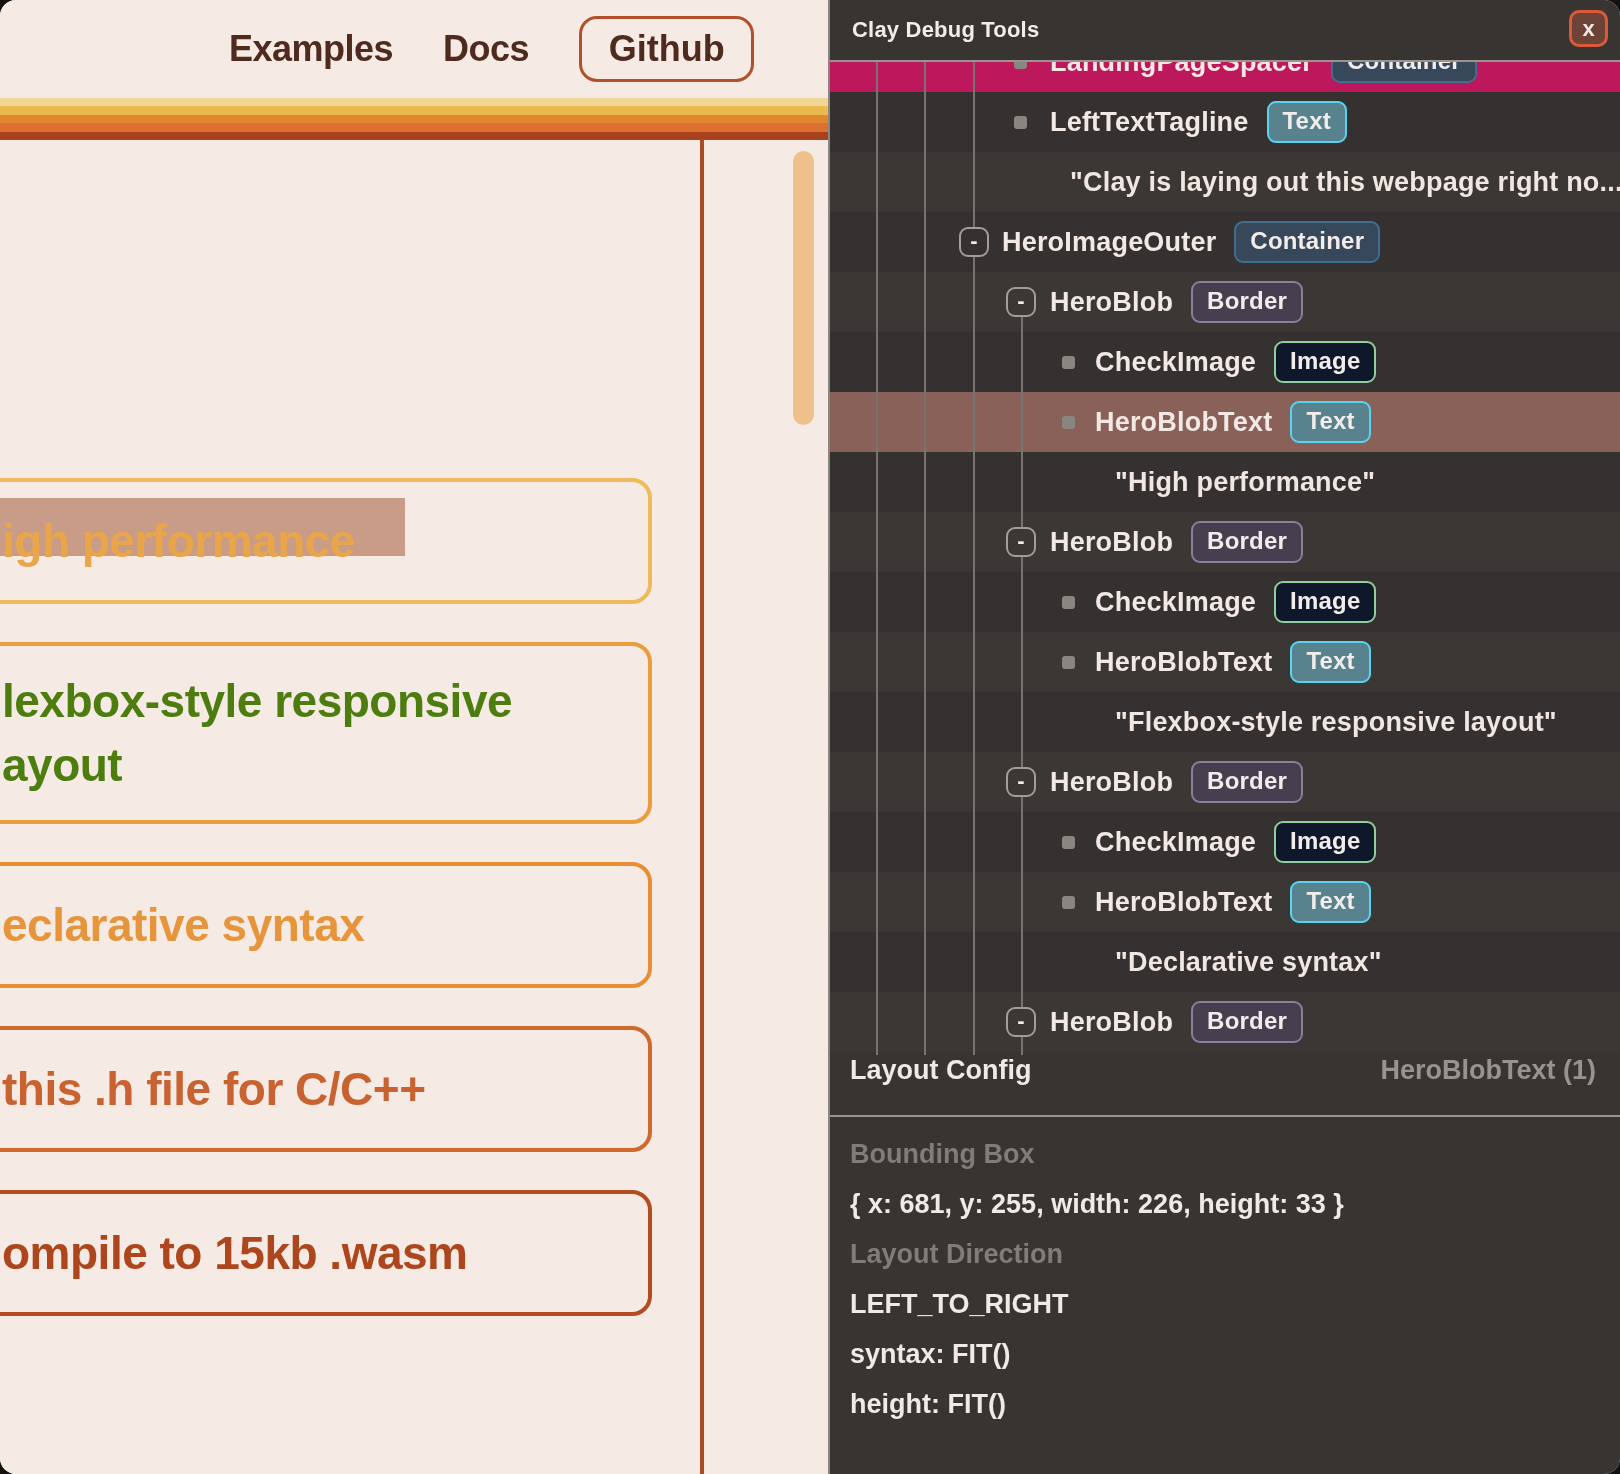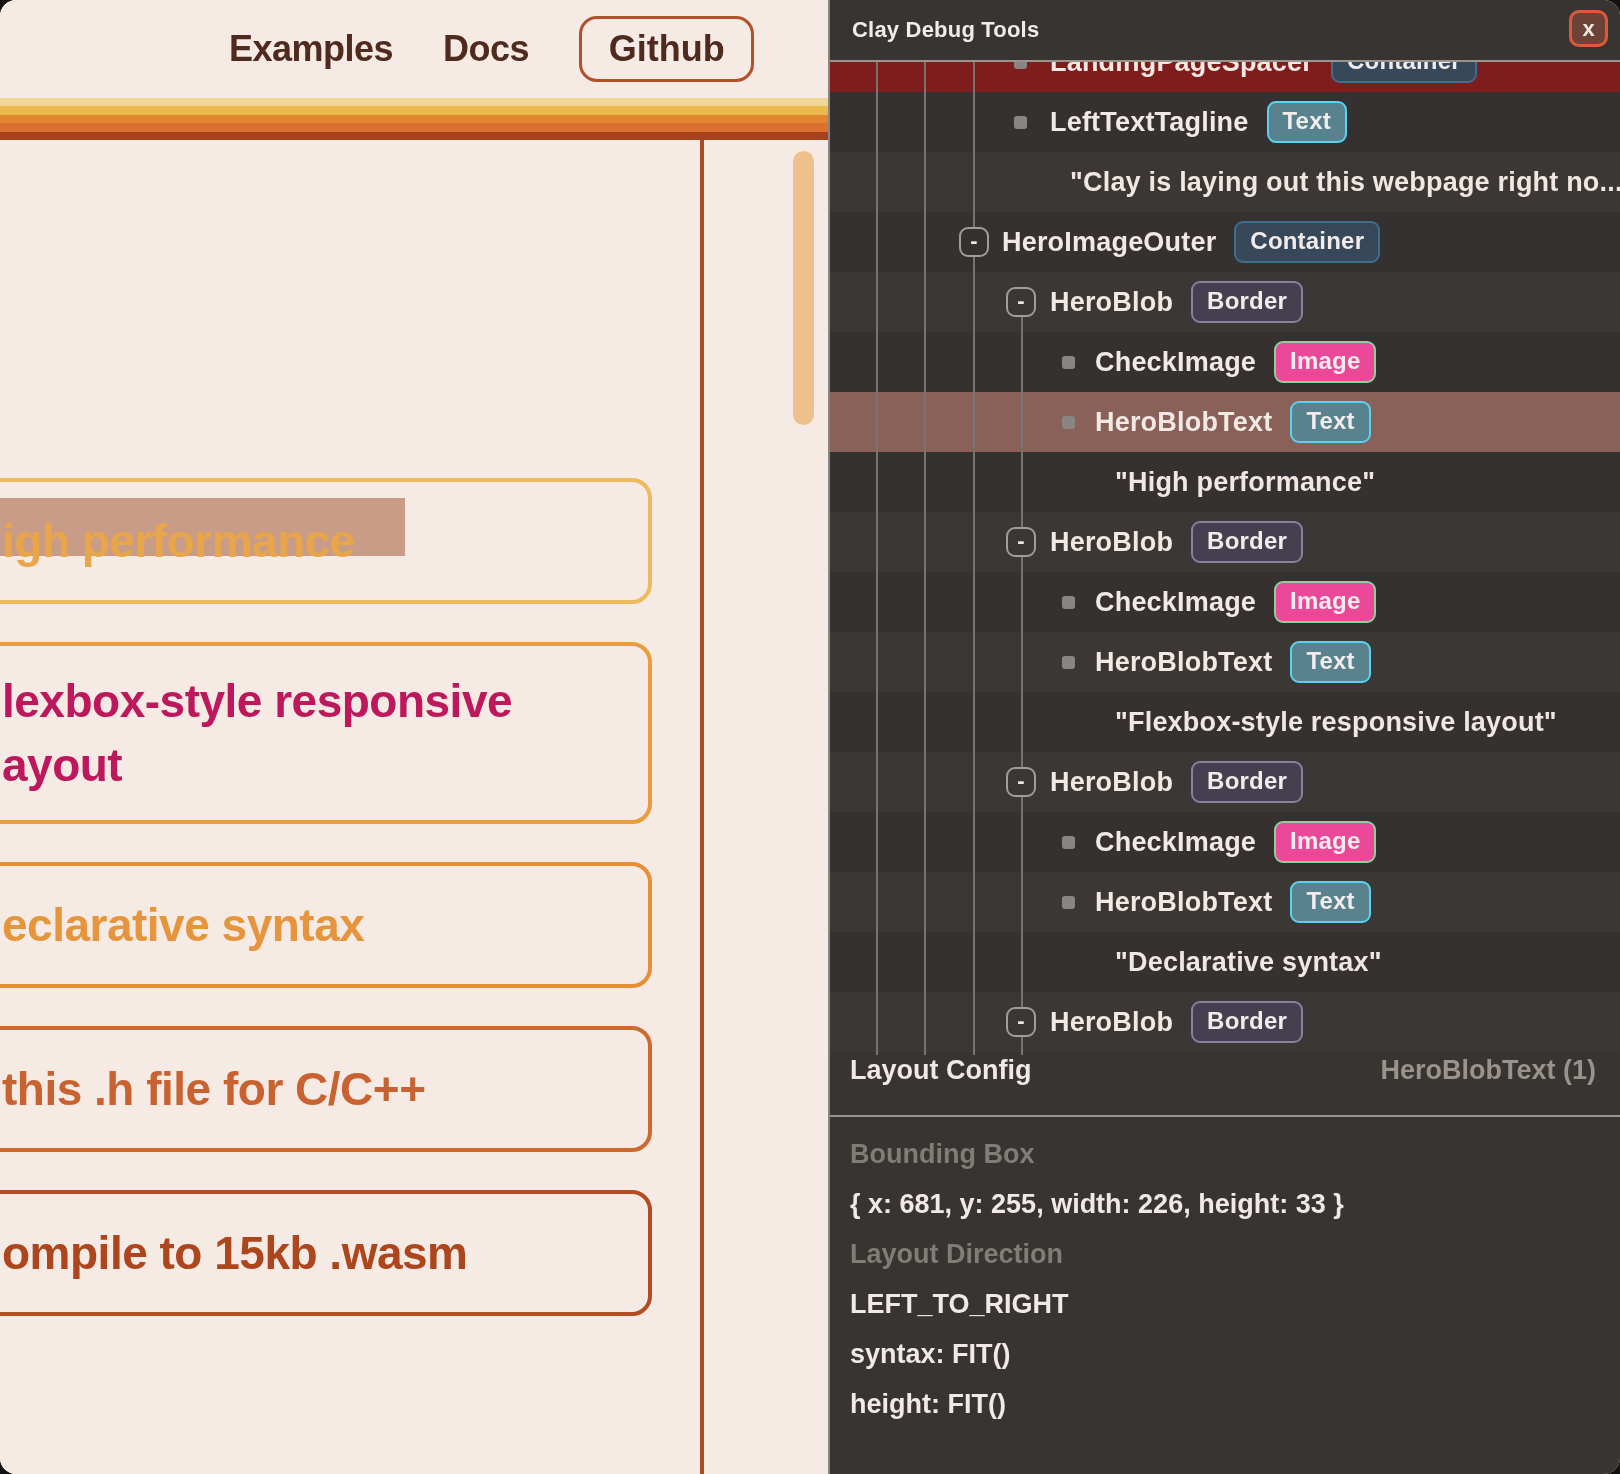--- a/index.html
+++ b/index.html
@@ -27,21 +27,21 @@
   .tree{position:relative;height:993px;flex:0 0 993px;overflow:hidden;}
   .guide{position:absolute;width:2px;background:#787370;z-index:1;}
   .trow{position:relative;width:100%;height:60px;}
   .trow .marker,.trow .label{z-index:2;}
   .collapse{position:absolute;top:15px;width:30px;height:30px;border:2px solid #a39c98;border-radius:9px;color:#f2e9e5;font-size:22px;font-weight:700;display:flex;align-items:center;justify-content:center;line-height:1;padding-bottom:3px;}
   .bullet{position:absolute;top:23.5px;width:13px;height:13px;border-radius:3px;background:#8a8580;}
   .label{position:absolute;top:0;height:60px;display:flex;align-items:center;white-space:nowrap;font-size:27px;font-weight:600;color:#f2e9e5;letter-spacing:0.2px;}
   .badge{display:inline-block;margin-left:18px;padding:2px 14px 4px 14px;border-radius:9px;border:2.5px solid;font-size:24px;font-weight:600;color:#f2ecea;line-height:1.3;}
   .badge.container{background:#37485a;border-color:#3f6e91;}
   .badge.border{background:#453f50;border-color:#89819b;}
-  .badge.image{background:#ec4899;border-color:#8ecf9b;}
+  .badge.image{background:#0f172a;border-color:#8ecf9b;}
   .badge.text{background:#57828e;border-color:#58d4f0;}
   .quote-label{font-weight:600;color:#f0e6e2;}
   .cfg-bar{height:62px;flex:0 0 62px;border-bottom:2px solid #9b948e;display:flex;align-items:flex-start;justify-content:space-between;padding:0 24px 0 20px;}
   .cfg-title{font-size:27px;font-weight:600;color:#f1e9e5;}
   .cfg-selected{font-size:27px;font-weight:600;color:#9a938d;}
   .cfg-list{flex:1;padding:12px 0 0 20px;overflow:hidden;}
   .cfg-row{height:50px;display:flex;align-items:center;font-size:27px;font-weight:600;white-space:nowrap;}
   .cfg-row.lbl{color:#827c77;}
   .cfg-row.val{color:#f1e9e5;}
 </style>
@@ -68,21 +68,21 @@
 
     <div class="divider"></div>
     <div class="scroll-pill"></div>
 
     <div id="blobs">
         <div class="blob" style="top: 478px; height: 126px; border-color: rgb(239, 186, 92);">
           <div class="blob-hl" style="left: 40px; top: 16px; width: 405px; height: 58px;"></div>
           <div class="blob-text" style="color: rgb(233, 165, 74);">igh performance</div>
         </div>
         <div class="blob" style="top: 642px; height: 182px; border-color: rgb(235, 156, 60);">
-          <div class="blob-text" style="color: #be185d;">lexbox-style responsive
+          <div class="blob-text" style="color: #4d7c0f;">lexbox-style responsive
 ayout</div>
         </div>
         <div class="blob" style="top: 862px; height: 126px; border-color: rgb(232, 143, 53);">
           <div class="blob-text" style="color: rgb(230, 149, 60);">eclarative syntax</div>
         </div>
         <div class="blob" style="top: 1026px; height: 126px; border-color: rgb(207, 106, 46);">
           <div class="blob-text" style="color: rgb(201, 98, 49);">this .h file for C/C++</div>
         </div>
         <div class="blob" style="top: 1190px; height: 126px; border-color: rgb(179, 76, 32);">
           <div class="blob-text" style="color: rgb(173, 69, 29);">ompile to 15kb .wasm</div>
@@ -101,21 +101,21 @@
 
       <div class="guide" style="left:46px;top:0;height:993px"></div>
       <div class="guide" style="left:94px;top:0;height:993px"></div>
       <div class="guide" style="left:143px;top:0;height:165px"></div>
       <div class="guide" style="left:143px;top:195px;height:798px"></div>
       <div class="guide" style="left:191px;top:255px;height:210px"></div>
       <div class="guide" style="left:191px;top:495px;height:210px"></div>
       <div class="guide" style="left:191px;top:735px;height:210px"></div>
       <div class="guide" style="left:191px;top:975px;height:18px"></div>
       <div id="tree-rows" style="margin-top: -30px;">
-          <div class="trow" style="background: #7f1d1d; text-decoration: underline;">
+          <div class="trow" style="background: #be185d; text-decoration: underline;">
             <div class="bullet marker" style="left: 184px;"></div>
             <div class="label" style="left: 220px;">
               <span>LandingPageSpacer</span>
               <span class="badge container">Container</span>
             </div>
           </div>
           <div class="trow" style="background: rgb(52, 49, 48);">
             <div class="bullet marker" style="left: 184px;"></div>
             <div class="label" style="left: 220px;">
               <span>LeftTextTagline</span>

